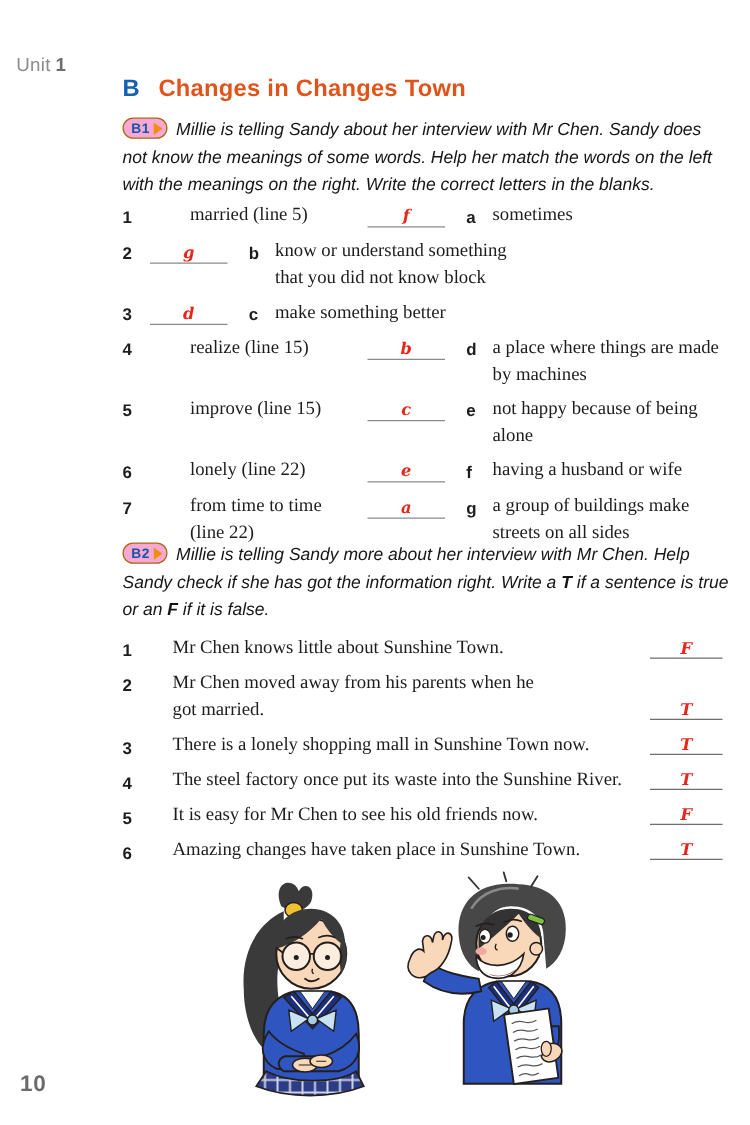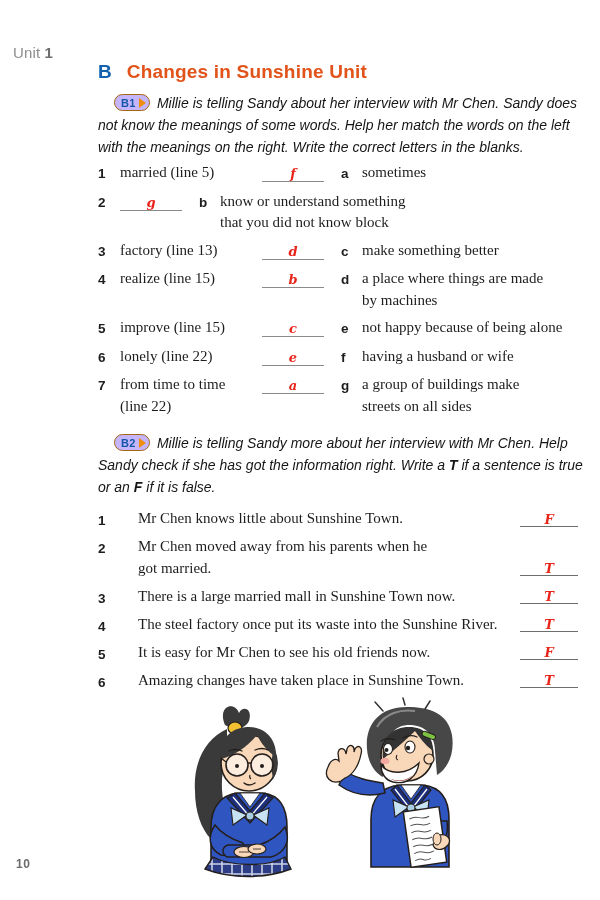--- a/index.html
+++ b/index.html
@@ -20,40 +20,40 @@
   .instr {
     position:absolute; left:98px; width:486px; font-size:14px; font-style:italic;
     line-height:22px; color:#161616;
   }
   #b1-instr { top:92px; }
   #b2-instr { top:432px; }
   .instr .bd { font-weight:bold; }
 
   .badge {
     float:left; display:inline-flex; align-items:center; gap:3px;
-    border:1.5px solid #a5660f; background:#c4b5fd; border-radius:9px;
-    height:15px; padding:0 3px 0 6px; margin:2px 7px 2px 16px; font-style:normal;
+    border:1.5px solid #a5660f; background:#f9a8d4; border-radius:9px;
+    height:15px; padding:0 3px 0 6px; margin:2px 7px 2px 0; font-style:normal;
   }
   .badge .btxt { font-weight:bold; font-size:11px; color:#1356a8; letter-spacing:.4px; }
   .badge .arrow {
     width:0; height:0; border-left:7px solid #ef8e0e;
     border-top:5px solid transparent; border-bottom:5px solid transparent;
   }
 
   .mlist { position:absolute; left:98px; top:162px; width:486px; }
   .m-row {
     display:flex; align-items:flex-start; line-height:21.5px; margin-bottom:6px;
     font-family:"Liberation Serif", serif; font-size:15px;
   }
   .num, .dletter {
     font-family:"Liberation Sans", sans-serif; font-weight:bold; font-size:13.5px;
     padding-top:1px; flex:none;
   }
   .num { width:22px; }
-  .term { width:142px; flex:none; }
+  .term { width:142px; flex:none;margin-left:32px; }
   .blank {
     width:62px; flex:none; height:18px; margin:1px 17px 0 0; text-align:center;
     border-bottom:1.5px solid #8a8a8a;
   }
   .ans {
     font-family:"DejaVu Serif", serif; font-style:italic; font-weight:bold;
     color:#e8251a; font-size:13px;
   }
   .dletter { width:21px; }
   .dtext { flex:1; }
@@ -67,31 +67,31 @@
   .t-row .num { position:absolute; left:0; top:1px; }
   .t-row .sent { display:block; margin-left:40px; }
   .blank2 {
     position:absolute; right:2px; bottom:3px; width:58px; height:17px;
     text-align:center; border-bottom:1.5px solid #6e6e6e;
   }
 
   .illus { position:absolute; left:145px; top:696px; width:340px; height:192px; }
 
   .pagenum {
-    position:absolute; left:16px; top:857px; font-weight:bold; font-size:12px;
+    position:absolute; left:16px; top:857px; font-weight:bold; font-size:18px;
     color:#6b6b6b; letter-spacing:.5px;
   }
 </style>
 </head>
 <body>
 
 <div class="unit"><span>Unit</span><span class="unum">1</span></div>
 
 <div class="heading">
-  <span class="sec">B</span><span class="ttl">Changes in Sunshine Unit</span>
+  <span class="sec">B</span><span class="ttl">Changes in Changes Town</span>
 </div>
 
 <div class="instr" id="b1-instr">
   <span class="badge">
     <span class="btxt">B1</span>
     <span class="arrow"></span>
   </span><span>Millie is telling Sandy about her interview with Mr Chen. Sandy does not know the meanings of some words. Help her match the words on the left with the meanings on the right. Write the correct letters in the blanks.</span>
 </div>
 
 <div class="mlist">
@@ -104,21 +104,20 @@
   </div>
   <div class="m-row">
     <span class="num">2</span>
     <span class="blank"><span class="ans">g</span></span>
     <span class="dletter">b</span>
     <span class="dtext pre">know or understand something
 that you did not know block</span>
   </div>
   <div class="m-row">
     <span class="num">3</span>
-    <span class="term pre">factory (line 13)</span>
     <span class="blank"><span class="ans">d</span></span>
     <span class="dletter">c</span>
     <span class="dtext pre">make something better</span>
   </div>
   <div class="m-row">
     <span class="num">4</span>
     <span class="term pre">realize (line 15)</span>
     <span class="blank"><span class="ans">b</span></span>
     <span class="dletter">d</span>
     <span class="dtext pre">a place where things are made
@@ -163,21 +162,21 @@
     <span class="blank2"><span class="ans">F</span></span>
   </div>
   <div class="t-row">
     <span class="num">2</span>
     <span class="sent pre">Mr Chen moved away from his parents when he
 got married.</span>
     <span class="blank2"><span class="ans">T</span></span>
   </div>
   <div class="t-row">
     <span class="num">3</span>
-    <span class="sent pre">There is a large married mall in Sunshine Town now.</span>
+    <span class="sent pre">There is a lonely shopping mall in Sunshine Town now.</span>
     <span class="blank2"><span class="ans">T</span></span>
   </div>
   <div class="t-row">
     <span class="num">4</span>
     <span class="sent pre">The steel factory once put its waste into the Sunshine River.</span>
     <span class="blank2"><span class="ans">T</span></span>
   </div>
   <div class="t-row">
     <span class="num">5</span>
     <span class="sent pre">It is easy for Mr Chen to see his old friends now.</span>

